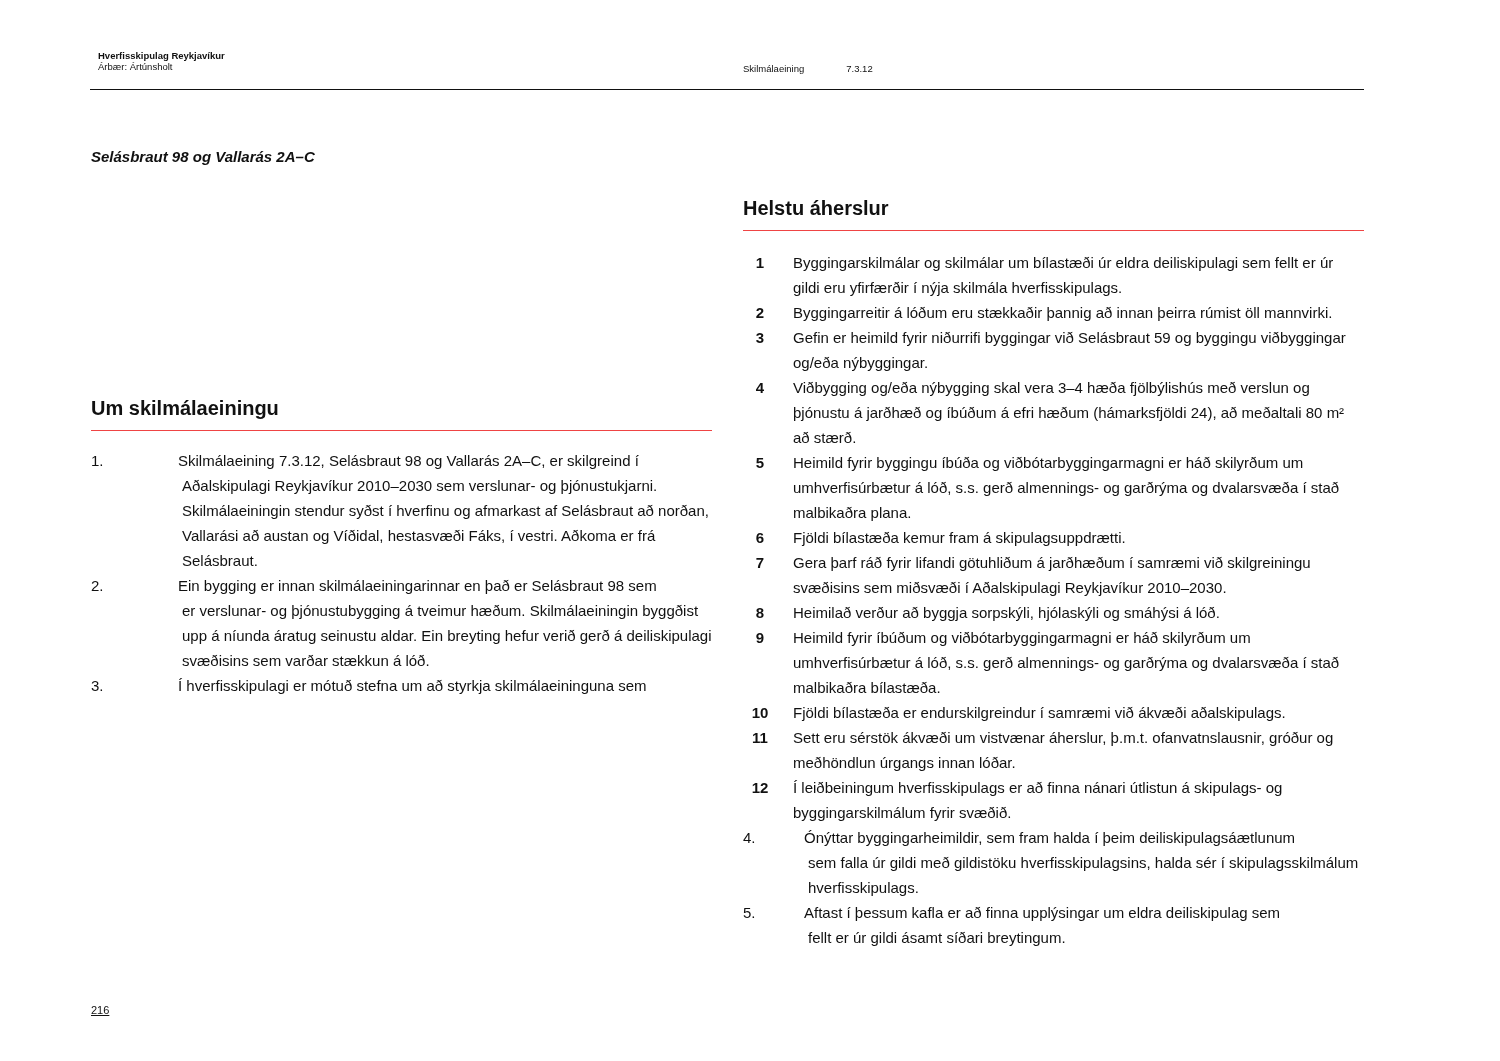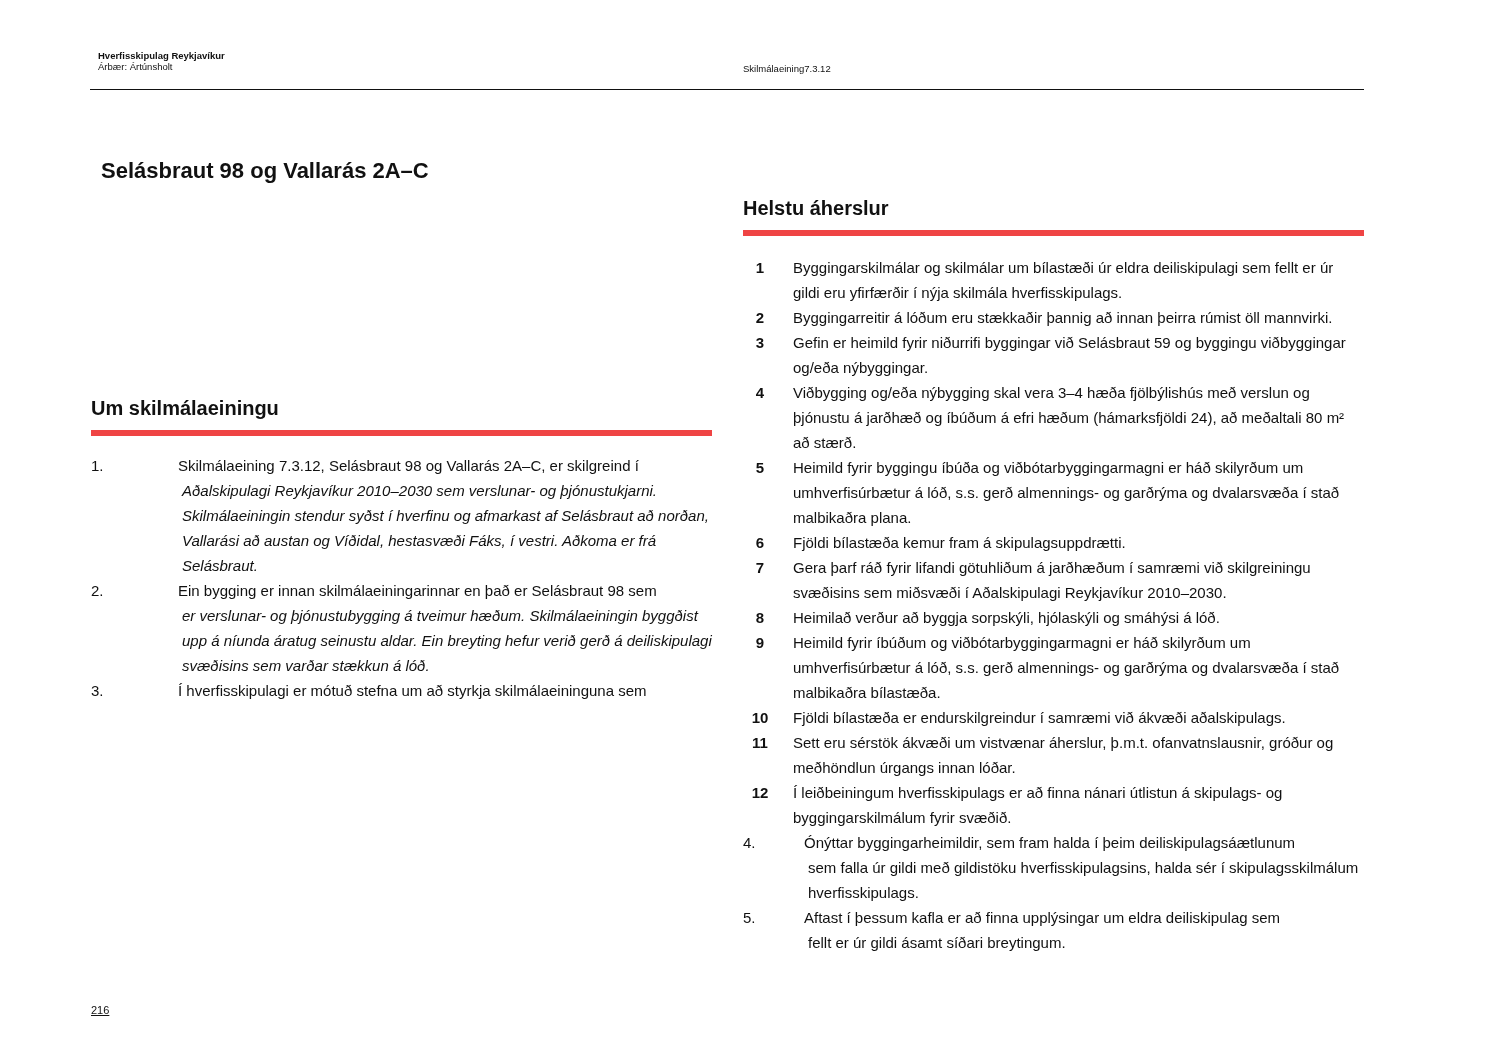--- a/index.html
+++ b/index.html
@@ -3,35 +3,35 @@
 <meta charset="utf-8">
 <style>
   html, body { margin: 0; padding: 0; background: #ffffff; }
   body {
     width: 1500px; height: 1061px; position: relative; overflow: hidden;
     font-family: "Liberation Sans", "DejaVu Sans", sans-serif; color: #111111;
   }
   .hdr-left { position: absolute; left: 98px; top: 50px; font-size: 9.5px; line-height: 11px; }
   .hdr-left .t1 { font-weight: bold; }
   .hdr-mid { position: absolute; left: 743px; top: 63px; font-size: 9.5px; line-height: 11px; }
-  .hdr-mid .num { }
+  .hdr-mid .num { margin-left: 42px; }
   .hdr-rule { position: absolute; left: 90px; top: 89px; width: 1274px; height: 1px; background: #111; }
 
-  .doc-title { position: absolute; left: 91px; top: 148px; font-size: 22px; font-weight: bold; margin: 10px; }
+  .doc-title { position: absolute; left: 91px; top: 148px; font-size: 15px; font-weight: bold; margin: 0; font-style: italic; }
 
   .sec-left { position: absolute; left: 91px; top: 396px; width: 621px; }
   .sec-right { position: absolute; left: 743px; top: 196px; width: 621px; }
-  .sec-title { font-size: 20px; font-weight: bold; margin: 0; padding-bottom: 10px; border-bottom: 6px solid #ef4444; line-height: 24px; }
+  .sec-title { font-size: 20px; font-weight: bold; margin: 0; padding-bottom: 10px; border-bottom: 1px solid #ef4444; line-height: 24px; }
 
   .numlist { margin: 0; padding: 0; list-style: none; font-size: 15px; line-height: 25px; }
   .sec-left .numlist { margin-top: 17px; }
   .numlist li { display: flex; }
   .numlist .n { width: 61px; flex: 0 0 61px; }
   .numlist .body { flex: 1; margin-left: 26px; }
-  .numlist .body .rest { padding-left: 4px; font-style: italic; }
+  .numlist .body .rest { padding-left: 4px; }
 
   .hl-list { margin: 19px 0 0 0; padding: 0; list-style: none; font-size: 15px; line-height: 25px; }
   .hl-list li { display: flex; }
   .hl-list .n { width: 50px; flex: 0 0 50px; font-weight: bold; text-align: center; box-sizing: border-box; padding-right: 16px; padding-left: 0; }
   .hl-list .body { flex: 1; }
 
   .tail-list { margin: 0; padding: 0; list-style: none; font-size: 15px; line-height: 25px; }
   .tail-list li { display: flex; }
   .tail-list .n { width: 61px; flex: 0 0 61px; }
   .tail-list .body .rest { padding-left: 4px; }

